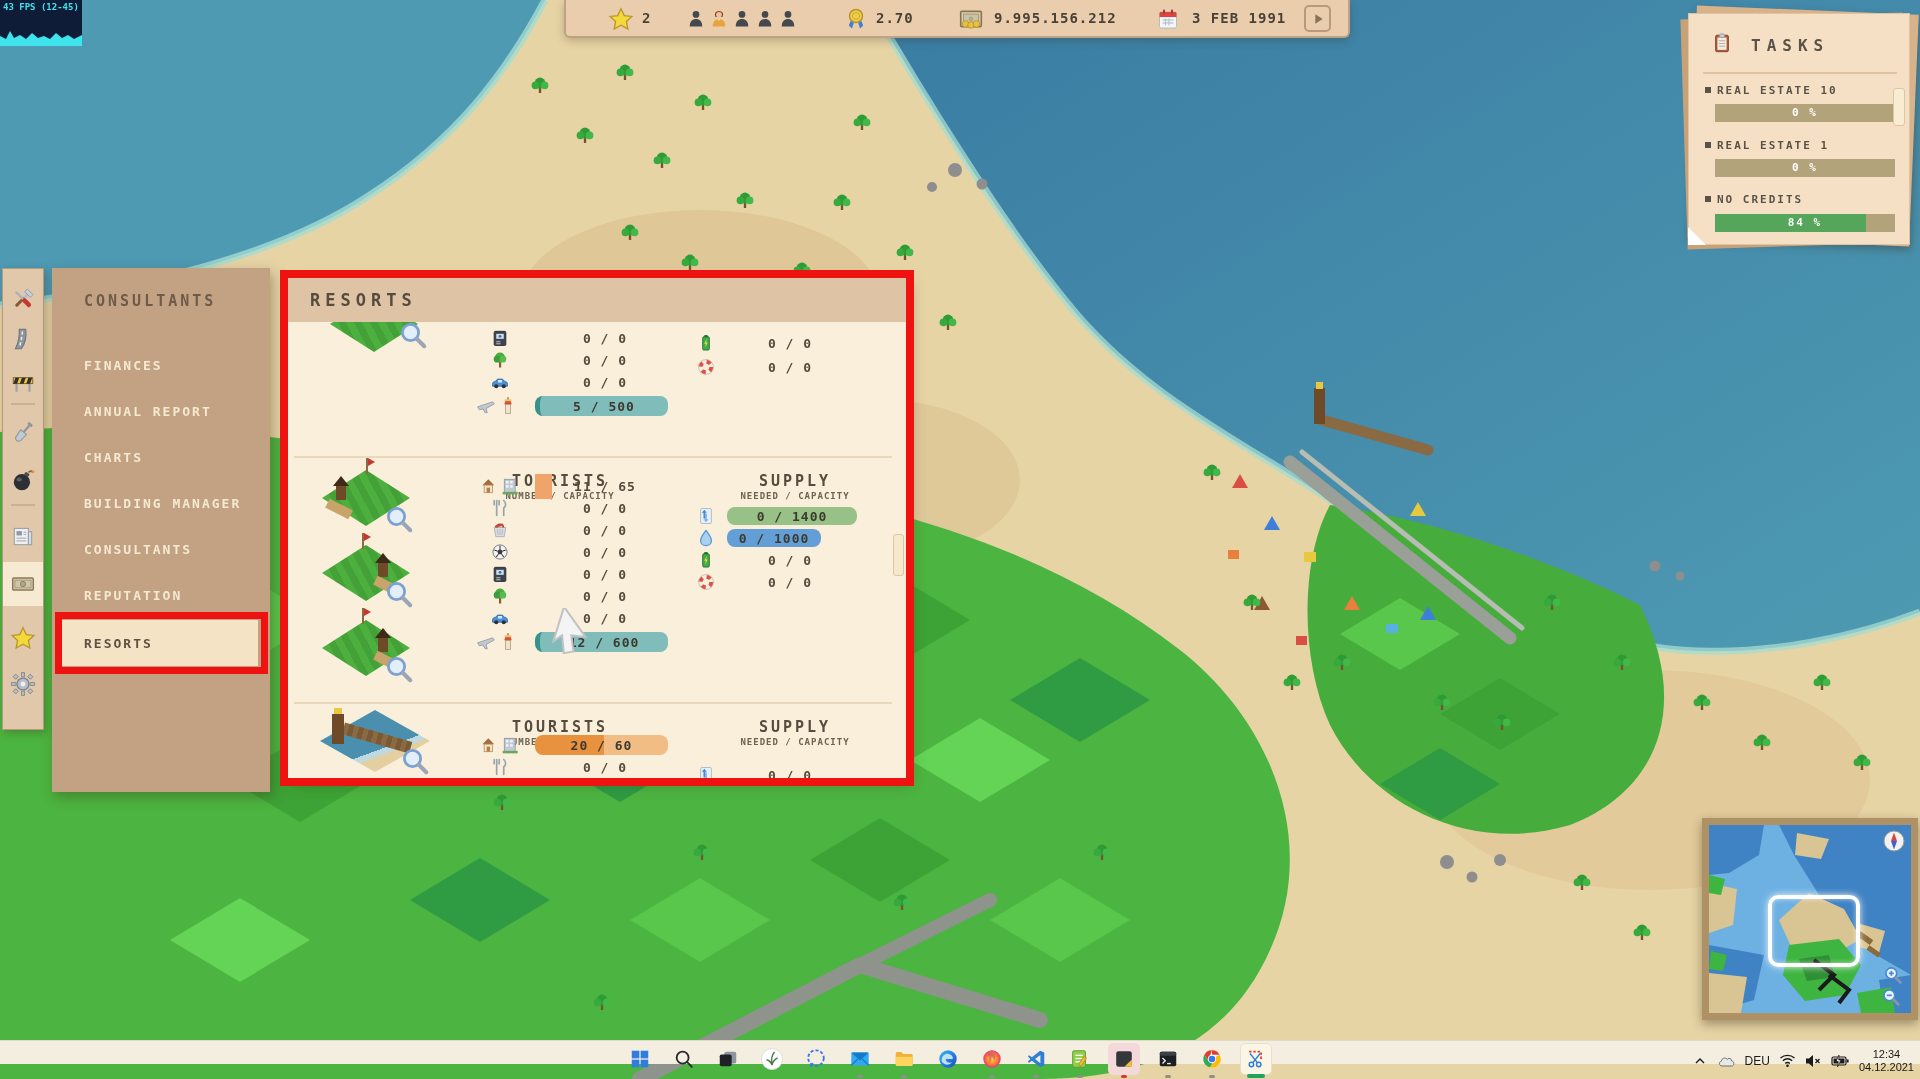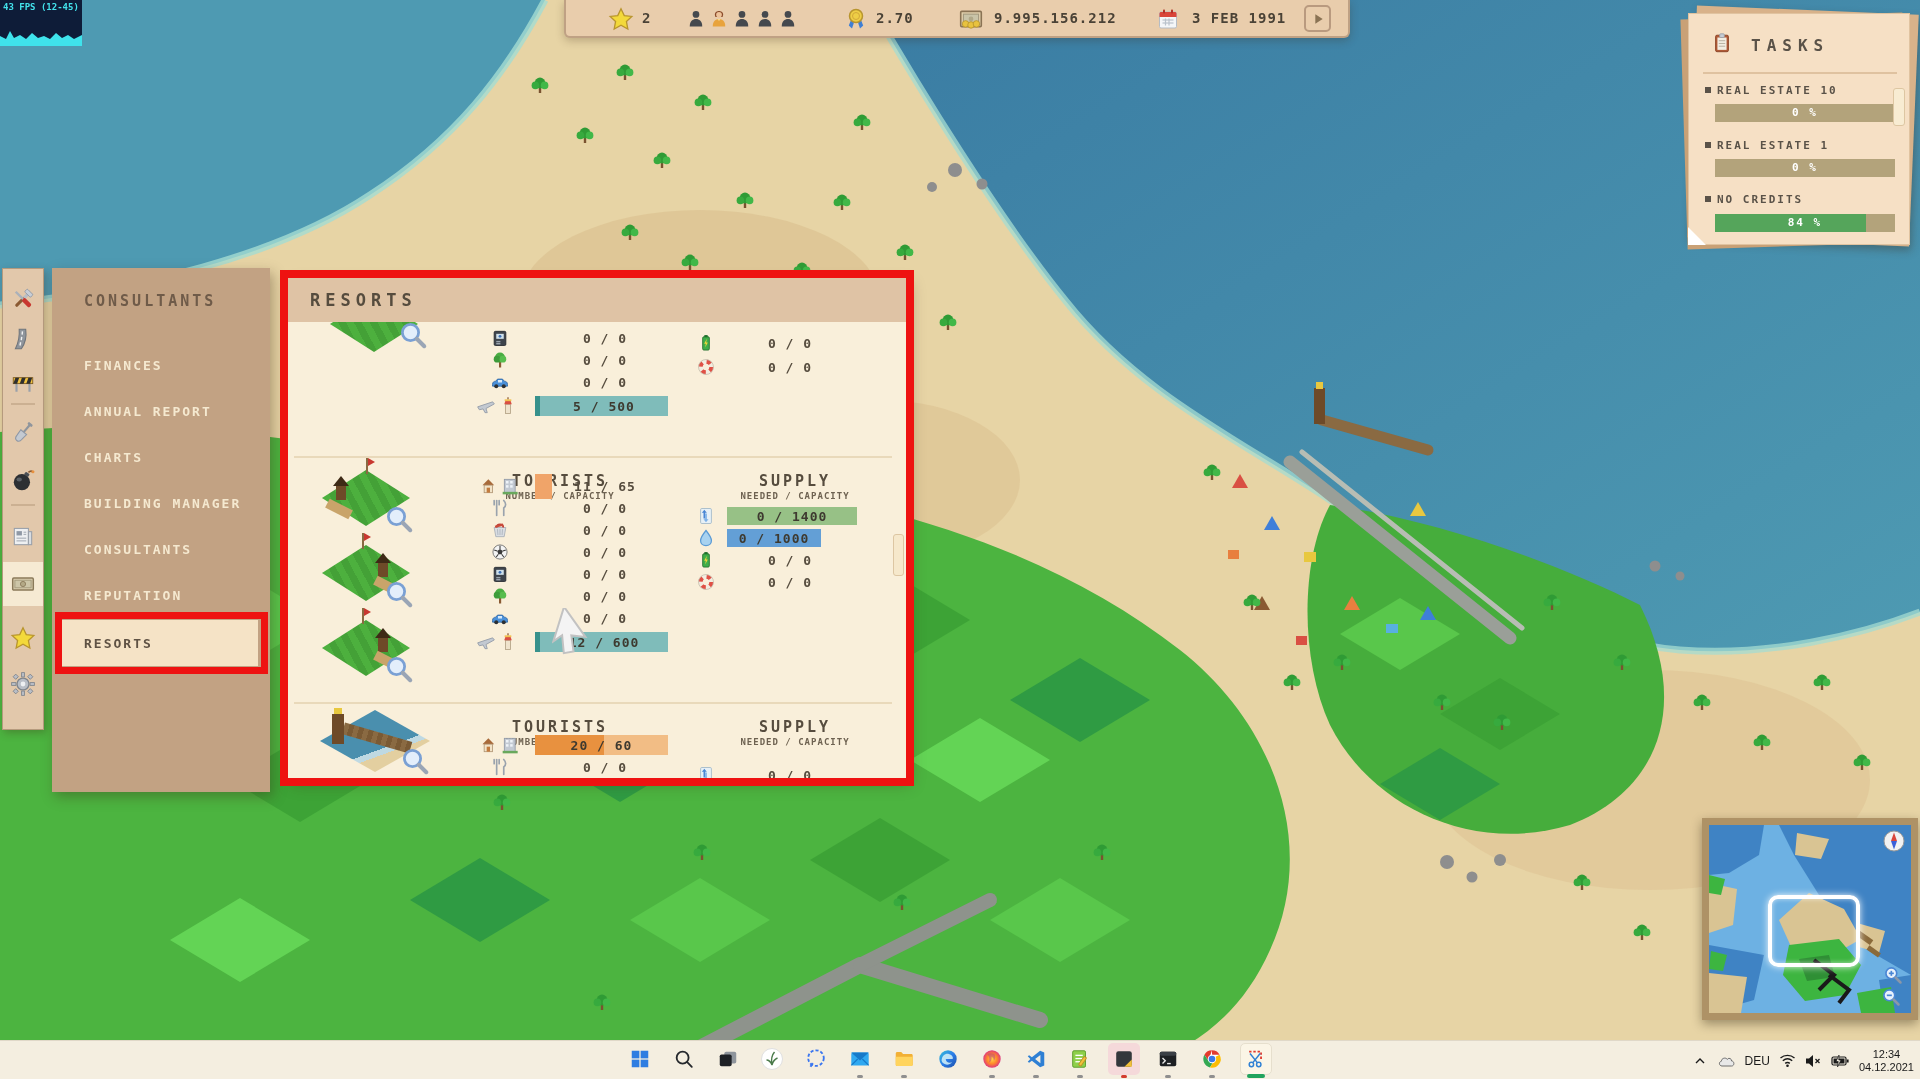--- a/index.html
+++ b/index.html
@@ -72,21 +72,21 @@
   .colhead{position:absolute;width:220px;text-align:center;font:bold 15px "DejaVu Sans Mono",monospace;
            color:#564c3e;letter-spacing:3px;}
   .colsub{position:absolute;width:220px;text-align:center;font:bold 9px "DejaVu Sans Mono",monospace;
           color:#6e6251;letter-spacing:1px;}
   .ric{position:absolute;width:20px;height:20px;}
   .tval{position:absolute;left:242px;width:150px;text-align:center;
         font:bold 13px "DejaVu Sans Mono",monospace;color:#564c3e;letter-spacing:1px;}
   .sval{position:absolute;left:427px;width:150px;text-align:center;
         font:bold 13px "DejaVu Sans Mono",monospace;color:#564c3e;letter-spacing:1px;}
   .bar{position:absolute;display:flex;align-items:center;justify-content:center;
-       font:bold 13px "DejaVu Sans Mono",monospace;color:#3e3a30;letter-spacing:1px;}
+       font:bold 13px "DejaVu Sans Mono",monospace;color:#3e3a30;letter-spacing:1px;border-radius:8px;}
   .bar.teal{left:247px;width:133px;height:20px;background:#7fbcba;border-left:5px solid #37918c;box-sizing:border-box;}
   .bar.green{left:439px;width:130px;height:18px;background:#97c186;}
   .bar.blue{left:439px;width:94px;height:18px;background:#639fd6;}
   .bar.orange{left:247px;width:133px;height:20px;background:linear-gradient(90deg,#e8913f 0 52%,#f2bd85 52%);}
   .badge{position:absolute;left:247px;width:17px;height:25px;background:#f0a469;}
   .rs-scroll{position:absolute;right:2px;width:9px;height:40px;background:#f6e8cb;
              border:1px solid #ddc6a2;border-radius:3px;}
   
   .thumb{position:absolute;}
   .tf-body{position:absolute;width:88px;height:56px;
@@ -117,21 +117,21 @@
 
   
   #minimap{left:1702px;top:818px;width:216px;height:202px;background:#6db1e3;
            border:7px solid #ae9266;box-sizing:border-box;z-index:25;
            box-shadow:0 4px 10px rgba(40,30,10,.4);}
   #mm-view{position:absolute;left:59px;top:70px;width:84px;height:64px;border:4px solid #fff;
            border-radius:10px;box-shadow:0 0 7px rgba(255,255,255,.9), inset 0 0 5px rgba(255,255,255,.6);}
   .mm-btn{position:absolute;cursor:pointer;}
 
   
-  #taskbar{left:0;top:1040px;width:1920px;height:39px;background:#f4eee0;
+  #taskbar{left:0;top:1040px;width:1920px;height:24px;background:#f4eee0;
            border-top:1px solid #e0d8c8;box-sizing:border-box;z-index:70;}
   #tb-apps{position:absolute;left:624px;top:2px;display:flex;gap:12px;}
   .tb-app{width:32px;height:32px;display:flex;align-items:center;justify-content:center;
           border-radius:5px;position:relative;cursor:pointer;}
   .tb-app.hl-pink{background:#f5d9da;}
   .tb-app.hl-cream{background:#fbf5e6;border:1px solid #e6dfcd;box-sizing:border-box;}
   .tb-app .dot{position:absolute;bottom:-3px;left:50%;transform:translateX(-50%);
                width:6px;height:3px;border-radius:2px;background:#8f8f8f;}
   .tb-app .dot.red{background:#d23b2e;}
   .tb-app .ul-green{position:absolute;bottom:-4px;left:50%;transform:translateX(-50%);

